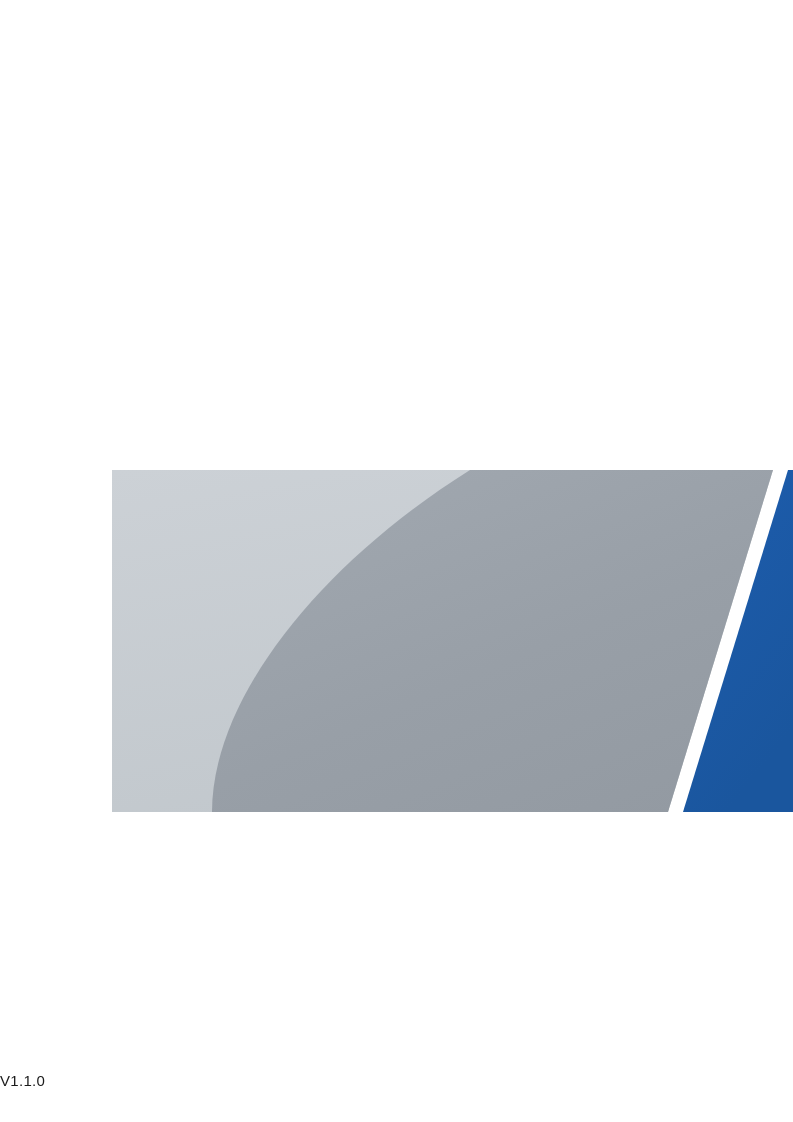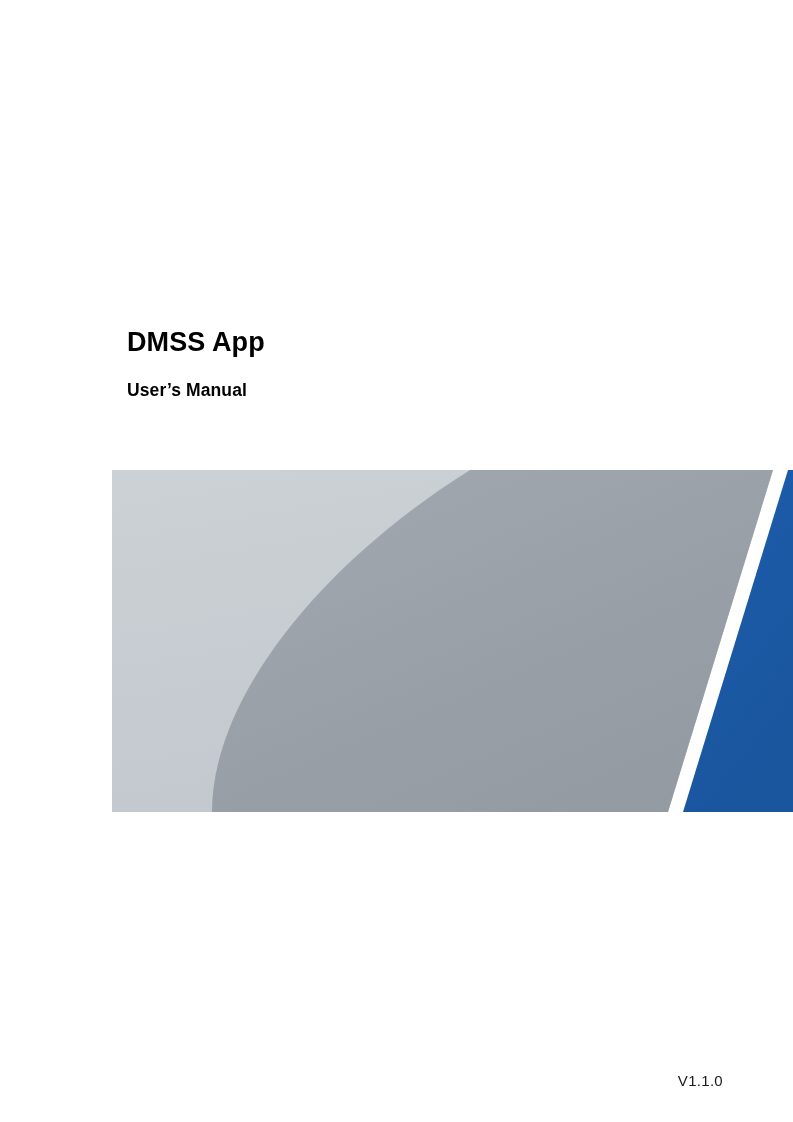--- a/index.html
+++ b/index.html
@@ -67,37 +67,32 @@
     width: 100%;
     height: 100%;
   }
 
   
   .version {
     position: absolute;
     left: 0;
     top: 1072px;
     width: 723px;
-    text-align: right;
     font-family: "Liberation Sans", sans-serif;
     font-size: 15px;
     font-weight: normal;
     color: #1a1a1a;
     letter-spacing: 0.3px;
   }
 </style>
 </head>
 <body>
 
 <div class="page">
 
-  <div class="title-block">
-    <h1 class="doc-title">DMSS App</h1>
-    <h2 class="doc-subtitle">User’s Manual</h2>
-  </div>
 
   <div class="cover-banner">
     <svg viewBox="0 0 681 342" preserveAspectRatio="none">
       <defs>
         <linearGradient id="lightGrad" x1="0" y1="0" x2="0.35" y2="1">
           <stop offset="0%" stop-color="#ccd1d6"></stop>
           <stop offset="100%" stop-color="#c2c8cd"></stop>
         </linearGradient>
         <linearGradient id="midGrad" x1="0.15" y1="0" x2="0.85" y2="1">
           <stop offset="0%" stop-color="#a1a8b0"></stop>

